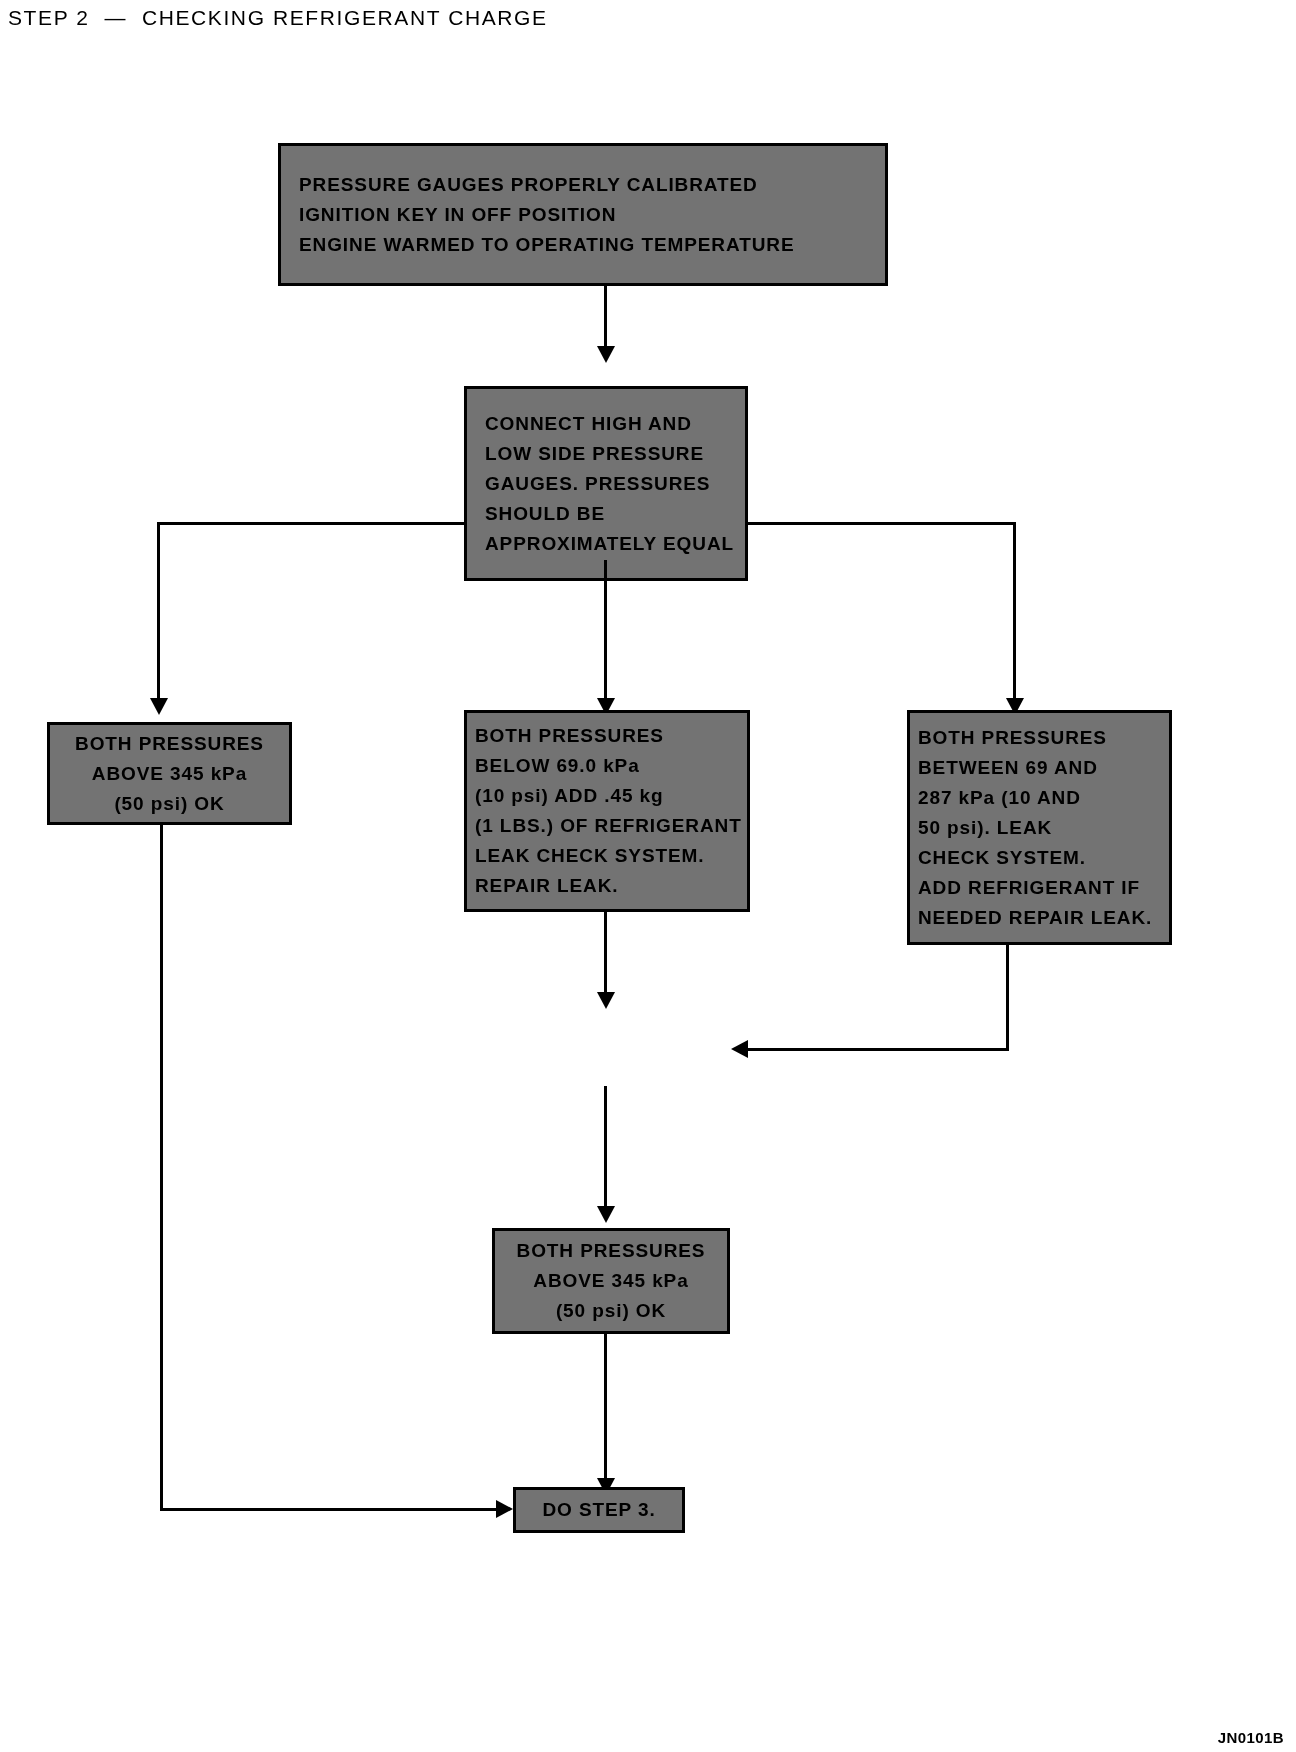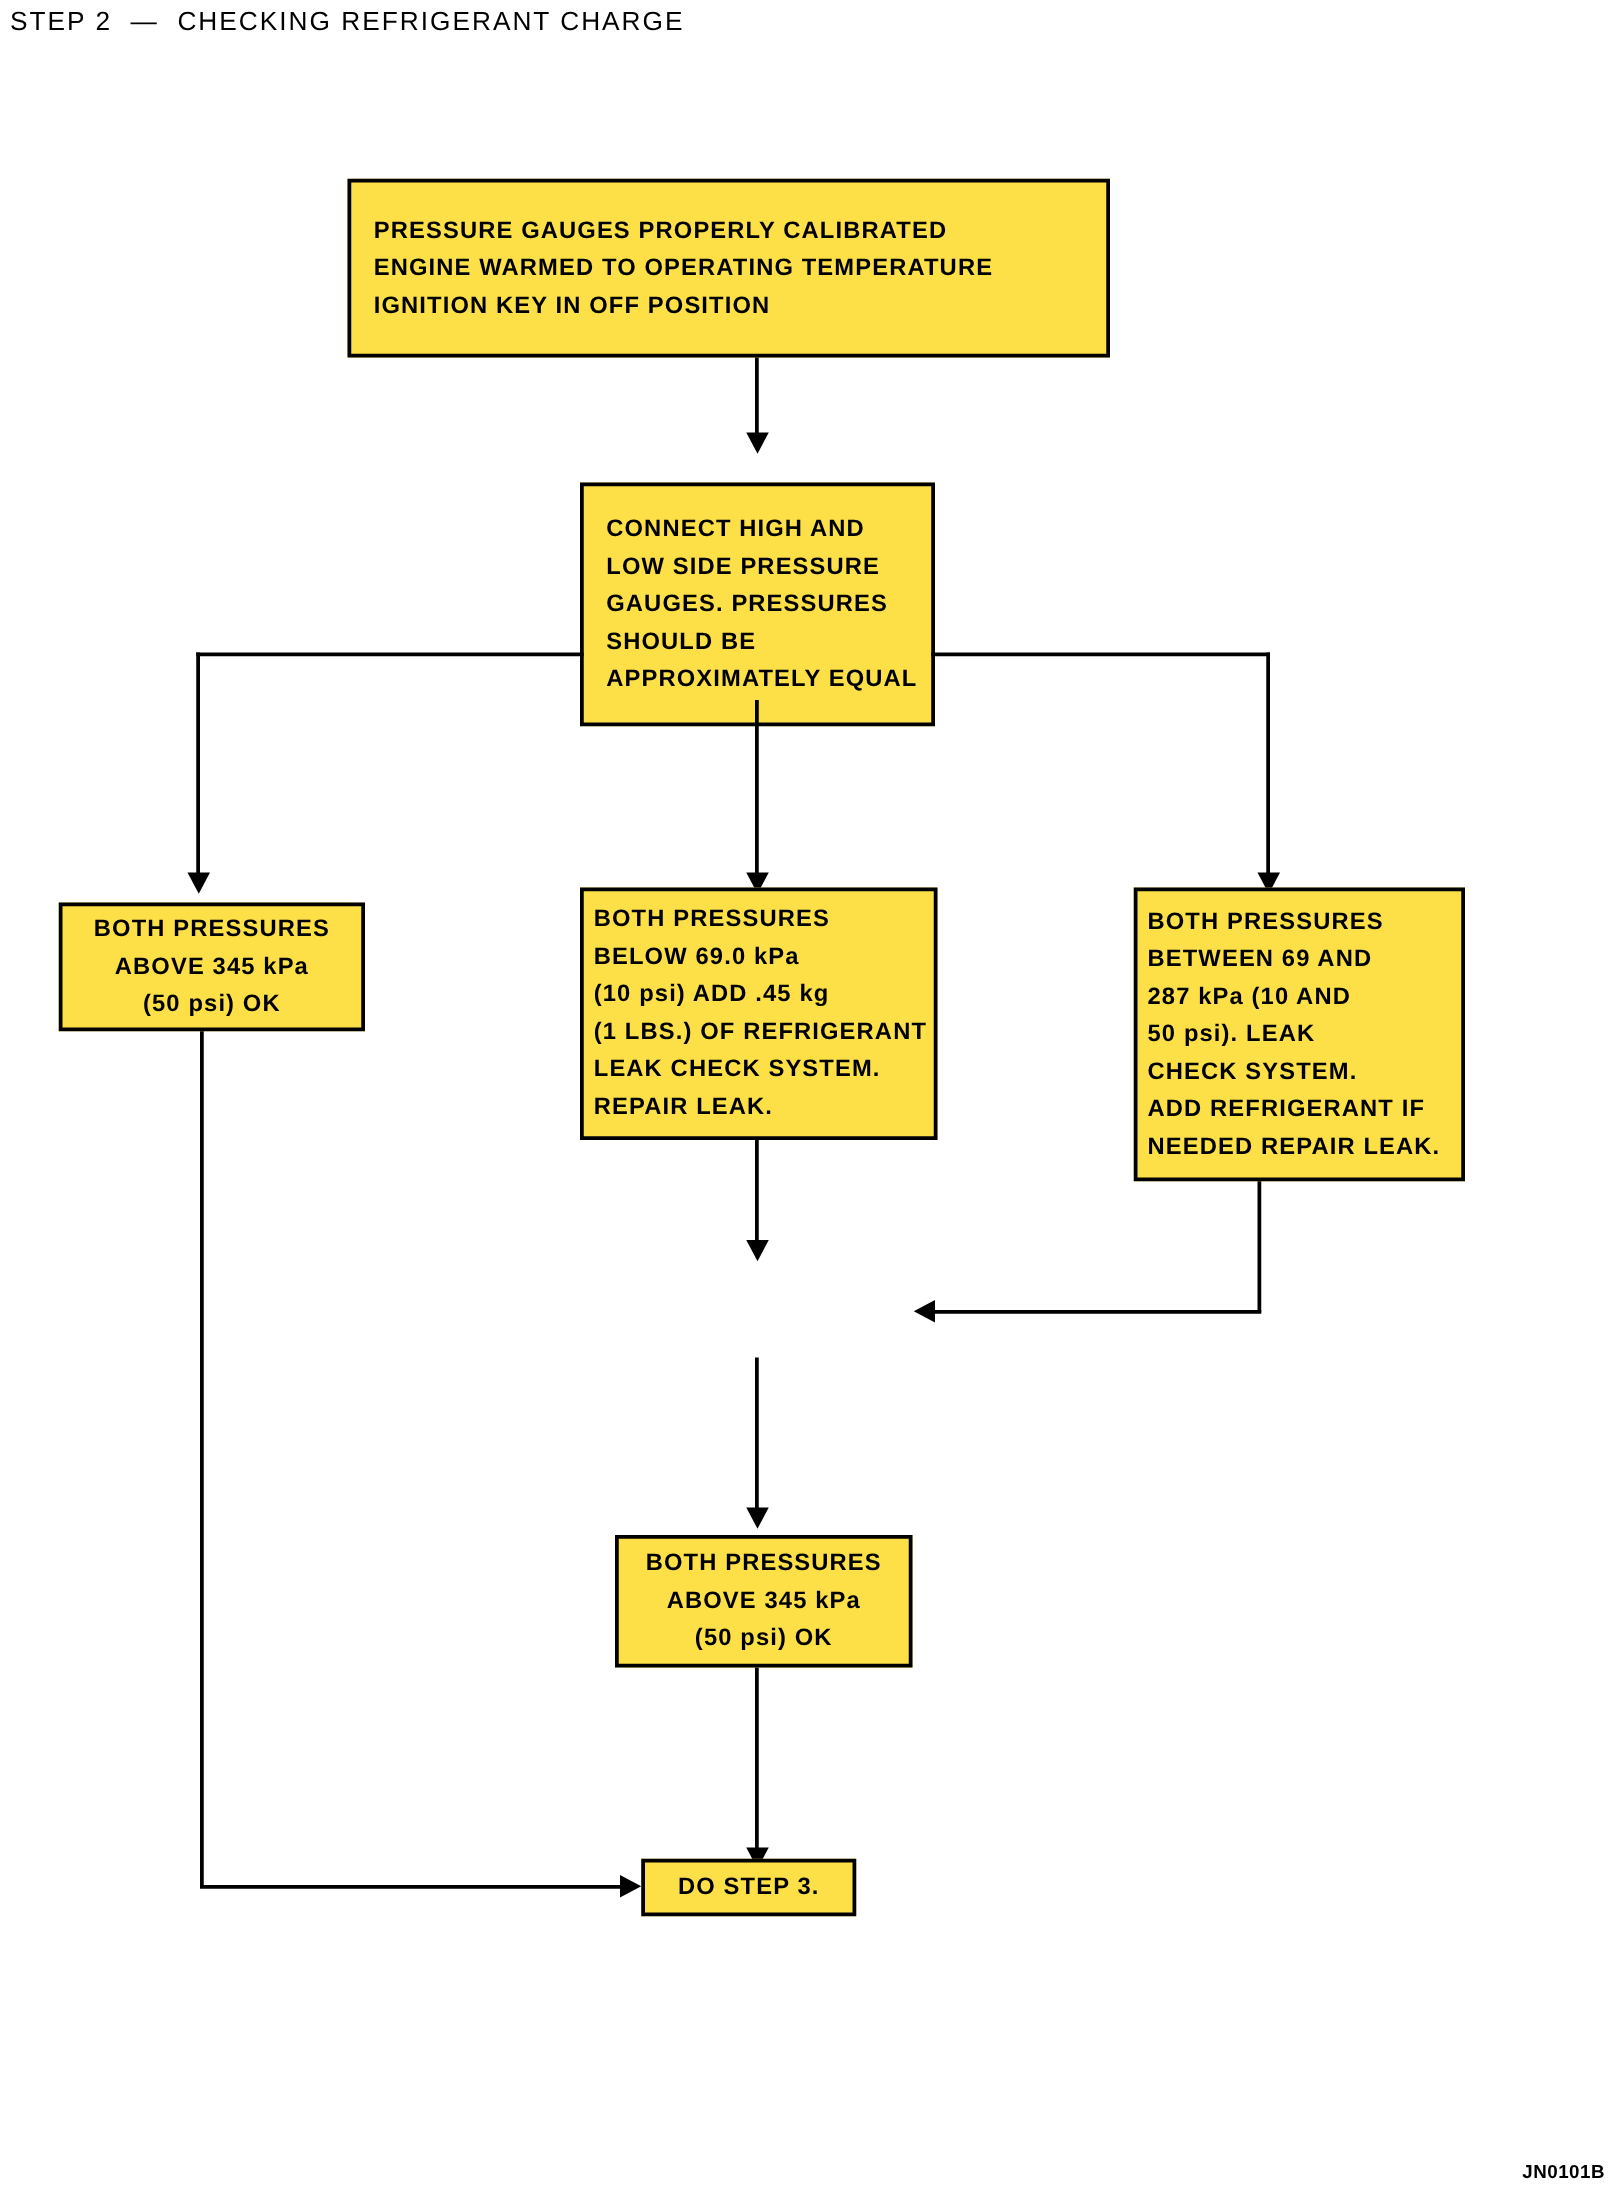--- a/index.html
+++ b/index.html
@@ -35,21 +35,21 @@
     right: 12px;
     bottom: 6px;
     font-size: 15px;
     font-weight: bold;
     letter-spacing: 0.4px;
     margin-top: 16px;
   }
   .node {
     position: absolute;
     border: 3px solid #000;
-    background: #fde047;
+    background: #737373;
     box-sizing: border-box;
     display: flex;
     flex-direction: column;
     justify-content: center;
   }
   .node .line {
     font-size: 19px;
     font-weight: bold;
     letter-spacing: 0.9px;
     line-height: 30px;
@@ -95,22 +95,22 @@
 </style>
 </head>
 <body>
 
 <div id="page">
 
   <div class="title">STEP 2  —  CHECKING REFRIGERANT CHARGE</div>
 
   <div class="node pad-left" style="left:278px; top:143px; width:610px; height:143px;">
     <div class="line">PRESSURE GAUGES PROPERLY CALIBRATED</div>
+    <div class="line">IGNITION KEY IN OFF POSITION</div>
     <div class="line">ENGINE WARMED TO OPERATING TEMPERATURE</div>
-    <div class="line">IGNITION KEY IN OFF POSITION</div>
   </div>
 
   <div class="vline" style="left:604px; top:286px; height:62px;"></div>
   <div class="arrow-down" style="left:597px; top:346px;"></div>
 
   <div class="node pad-left" style="left:464px; top:386px; width:284px; height:195px;">
     <div class="line">CONNECT HIGH AND</div>
     <div class="line">LOW SIDE PRESSURE</div>
     <div class="line">GAUGES. PRESSURES</div>
     <div class="line">SHOULD BE</div>

